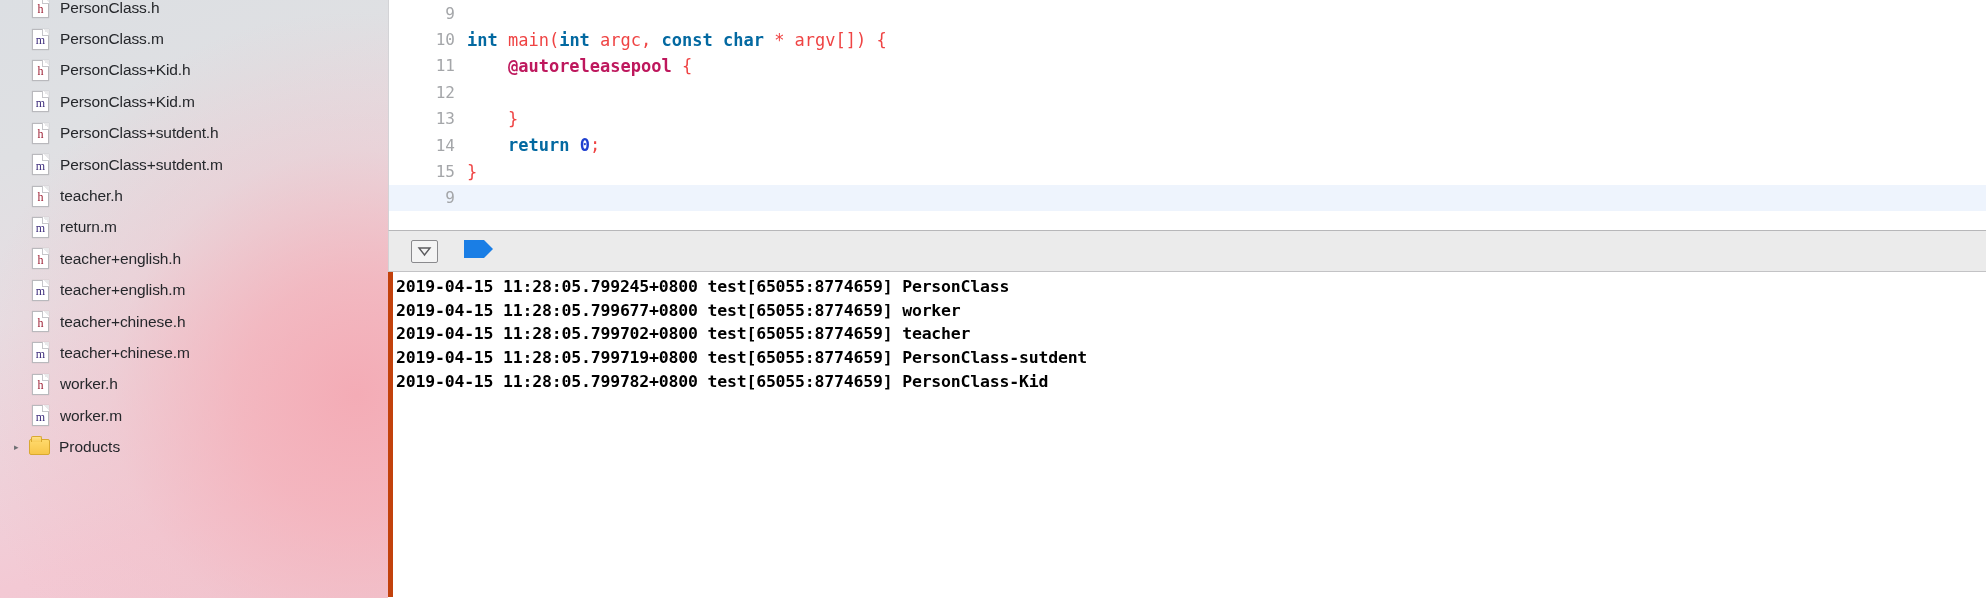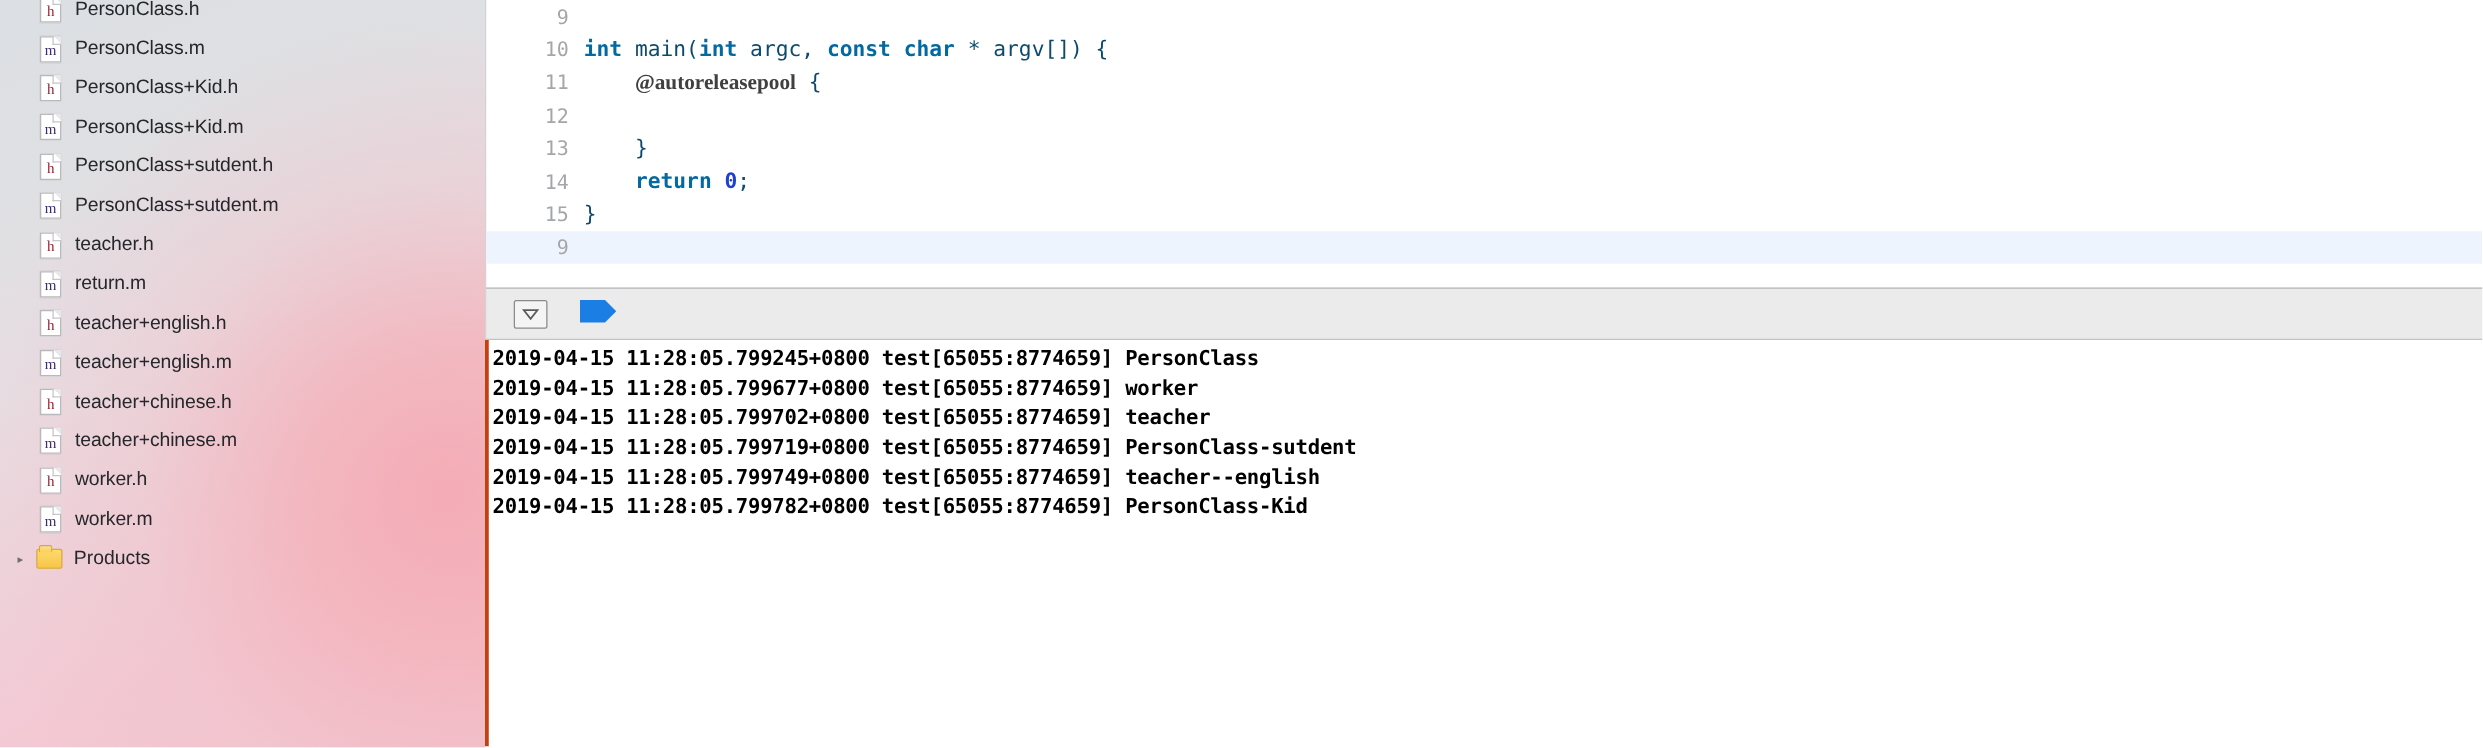--- a/index.html
+++ b/index.html
@@ -101,25 +101,25 @@
   .gutter{
     width:78px; flex:0 0 78px;
     text-align:right;
     padding-right:12px;
     color:#a4a6a9;
     font-size:16px;
     font-family:"DejaVu Sans Mono", monospace;
   }
   .code-text{ padding-left:0; color:#1d1d1f; }
   .kw{ color:#0369a1; font-weight:bold; }
-  .kw2{ color:#404040; font-weight:bold;font-family:Liberation Serif, serif; }
+  .kw2{ color:#be185d; font-weight:bold; }
   .pre{ color:#7a6228; font-weight:bold; }
   .str{ color:#d12f1b; }
   .num{ color:#2040d0; font-weight:bold; }
-  .plain{ color:#0c4a6e; }
+  .plain{ color:#ef4444; }
 
   
   #debug-bar{
     position:relative;
     height:42px;
     background:#ebebeb;
     border-top:1px solid #b7b7b9;
     border-bottom:1px solid #c3c3c5;
     border-left:1px solid #d3d3d6;
     display:flex; align-items:center;
@@ -134,21 +134,21 @@
     display:flex;align-items:center;justify-content:center;
   }
   .db-btn svg{ display:block; }
   .flag-icon{ display:block; }
 
   
   #console{
     position:relative;
     height:325px;
     background:#ffffff;
-    border-left:3px solid #c2410c;
+    border-left:5px solid #c2410c;
     overflow:hidden;
     padding-top:3px;
   }
   .log-line{
     height:23.6px;
     display:flex; align-items:center;
     padding-left:3px;
     font-family:"DejaVu Sans Mono", monospace;
     font-size:16.5px;
     font-weight:bold;
@@ -280,18 +280,17 @@
           <polygon points="0,2 20,2 29,11 20,20 0,20" fill="#1a7ee5"></polygon>
         </svg>
       </div>
     </div>
 
     <div id="console">
         <div class="log-line">2019-04-15 11:28:05.799245+0800 test[65055:8774659] PersonClass</div>
         <div class="log-line">2019-04-15 11:28:05.799677+0800 test[65055:8774659] worker</div>
         <div class="log-line">2019-04-15 11:28:05.799702+0800 test[65055:8774659] teacher</div>
         <div class="log-line">2019-04-15 11:28:05.799719+0800 test[65055:8774659] PersonClass-sutdent</div>
-        <div class="log-line">2019-04-15 11:28:05.799749+0800 test[65055:8774659] teacher--english</div>
         <div class="log-line">2019-04-15 11:28:05.799782+0800 test[65055:8774659] PersonClass-Kid</div>
       </div>
 
   </div>
 </div>
 
 </body></html>

